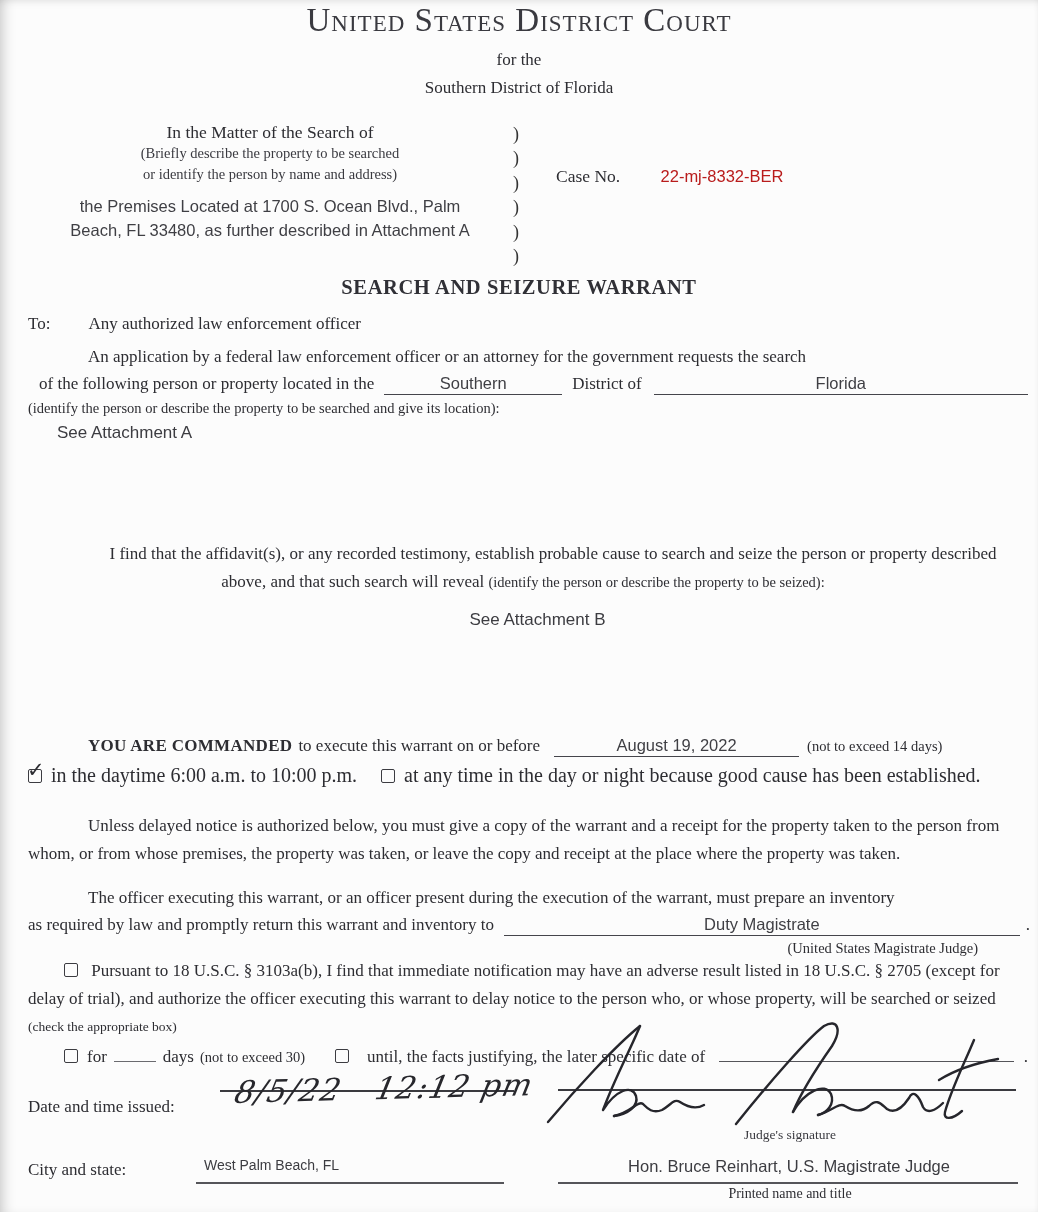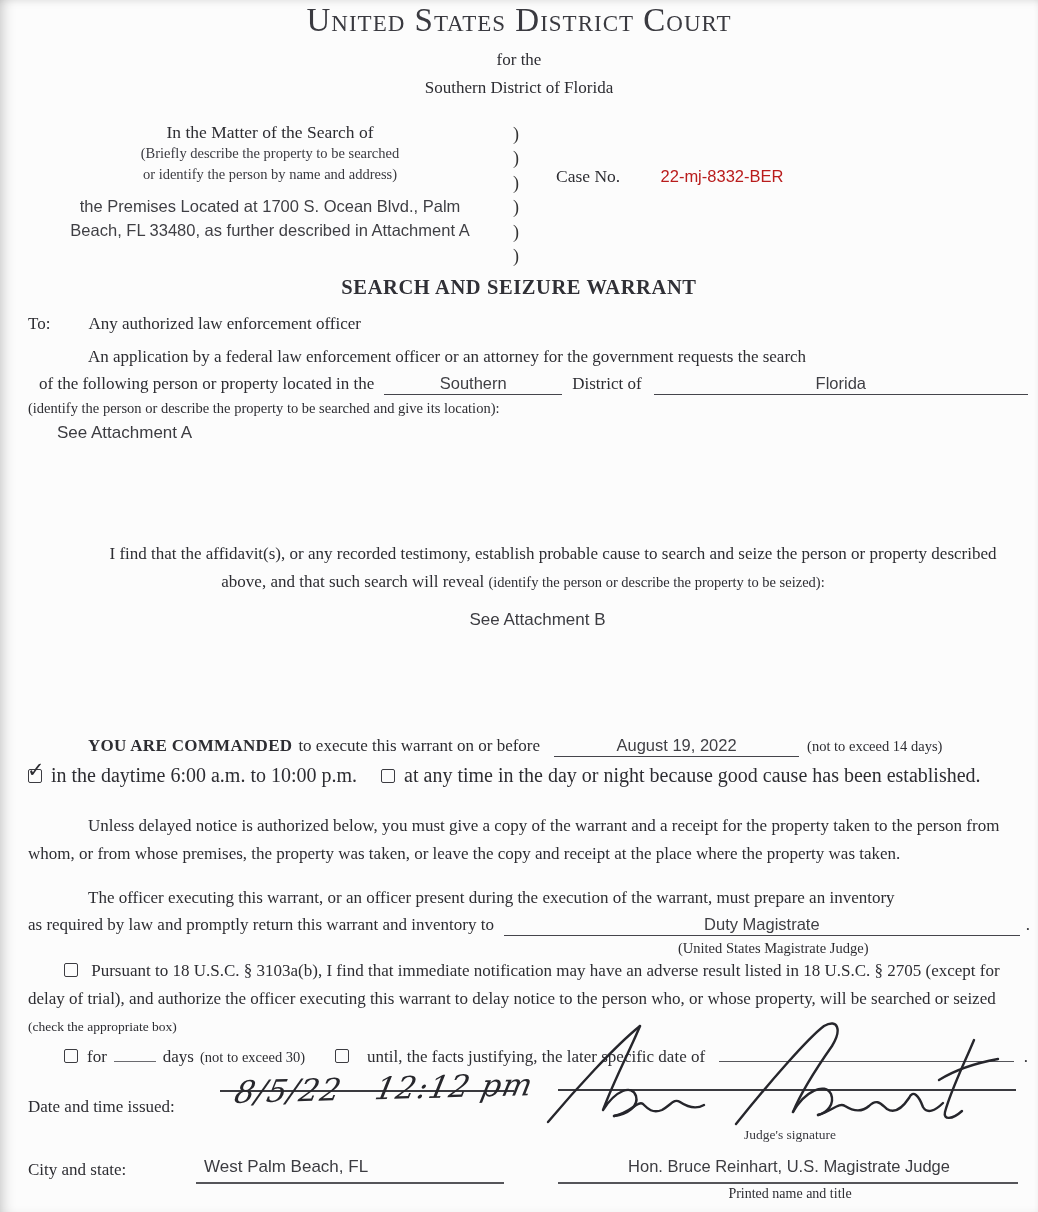--- a/index.html
+++ b/index.html
@@ -77,21 +77,21 @@
   }
   .cmd-l2 .cb2{margin-left:24px;}
 
   .notice{top:812px;left:28px;right:12px;}
   .notice p{margin:0;text-indent:60px;line-height:28px;}
 
   .inventory{top:884px;left:28px;right:8px;}
   .inv-l1{text-indent:60px;font-size:17px;line-height:27px;}
   .inv-l2{display:flex;align-items:baseline;font-size:17px;line-height:27px;}
   .inv-l2 .blank{flex:1;margin:0 6px 0 10px;}
-  .inv-caption{position:absolute;left:650px;top:56px;width:300px;text-align:left;font-size:14.5px;}
+  .inv-caption{position:absolute;left:650px;top:56px;width:300px;text-align:right;font-size:14.5px;}
 
   .delay{top:957px;left:28px;right:10px;}
   .delay p{margin:0;text-indent:36px;line-height:27.5px;font-size:17px;}
   .delay .hint{font-size:13.5px;}
   .opt-row{display:flex;align-items:baseline;margin-top:6px;font-size:17px;white-space:nowrap;}
   .opt-row .cb1{margin-left:36px;}
   .opt-row .cb2{margin-left:30px;}
   .opt-row .days-blank{display:inline-block;width:42px;border-bottom:1.5px solid #6a6a6f;margin:0 7px;}
   .opt-row .days-hint{font-size:14.5px;margin-left:6px;}
   .opt-row .date-blank{flex:1;border-bottom:1.5px solid #55555a;margin:0 10px 0 14px;}
@@ -107,21 +107,21 @@
     font-family:"DejaVu Serif",serif;font-style:italic;
     font-size:31px;color:#27272c;
     transform:skewX(-13deg) rotate(-1.5deg);
     white-space:nowrap;letter-spacing:1px;z-index:4;
   }
   .handwriting .time{margin-left:34px;}
   .date-line{left:220px;top:1090px;width:294px;border-bottom:2.2px solid #3a3a3f;}
 
   .city-label{top:1160px;left:28px;font-size:17px;}
   .city-value{top:1157px;left:204px;width:300px;font-family:"Liberation Sans",sans-serif;
-              font-size:17px;color:#3c3c41;}
+              font-size:14px;color:#3c3c41;}
   .city-line{left:196px;top:1157px;width:308px;border-bottom:2px solid #55555a;}
   .printed-name{top:1157px;left:560px;width:458px;text-align:center;
                 font-family:"Liberation Sans",sans-serif;font-size:16.5px;color:#3c3c41;}
   .printed-line{left:558px;top:1157px;width:460px;border-bottom:2px solid #55555a;}
   .printed-caption{top:1186px;left:640px;width:300px;text-align:center;font-size:14px;}
 
   .underline-holder{height:25px;}
 </style>
 </head>
 <body>

